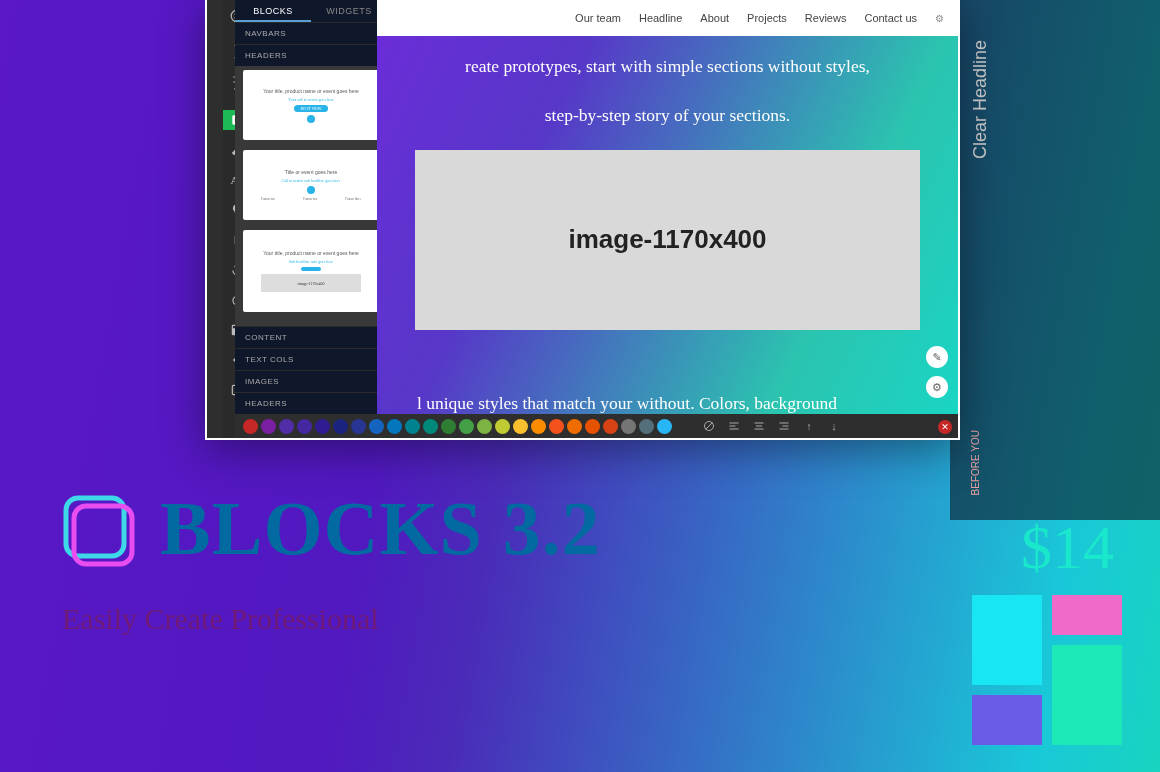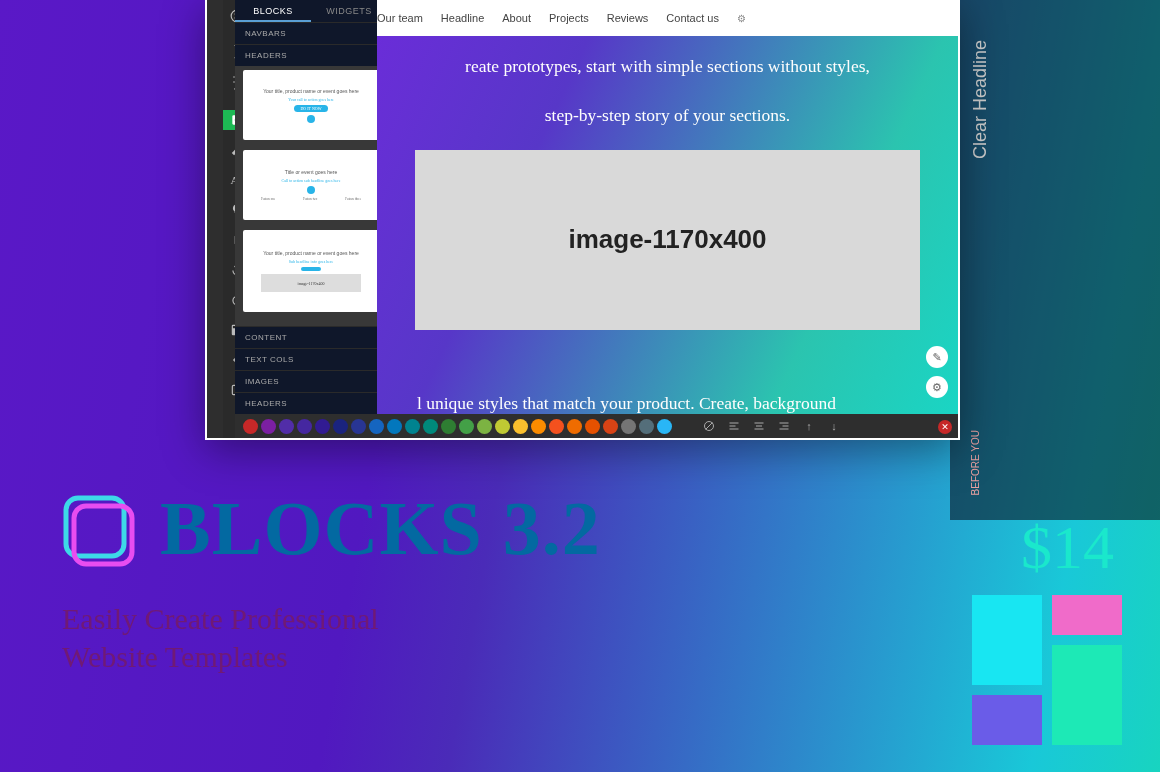--- a/index.html
+++ b/index.html
@@ -25,21 +25,21 @@
   .thumb .t1 { font-size:5px; color:#555; font-family:Arial,sans-serif;}
   .thumb .t2 { font-size:4px; color:#28b4e8;}
   .thumb .btn-mini { background:#28b4e8; color:#fff; font-size:4px; padding:1px 6px; border-radius:6px;}
   .thumb .circ { width:8px; height:8px; background:#28b4e8; border-radius:50%;}
   .thumb .bar { background:#ddd; height:18px; width:80%; display:flex; align-items:center; justify-content:center; font-size:4px; color:#333;}
   .thumb .cols { display:flex; gap:4px; width:100%; justify-content:space-around;}
   .thumb .col { font-size:3px; color:#666; text-align:center;}
   .scrollbar { position:absolute; right:2px; top:10px; width:4px; height:100px; background:#666; border-radius:2px;}
   .close-x { position:absolute; left:170px; top:6px; width:14px; height:14px; background:#000; border-radius:50%; color:#fff; display:flex; align-items:center; justify-content:center; font-size:9px; font-family:Arial;}
   .canvas { position:absolute; left:170px; top:0; right:0; height:416px; overflow:hidden;}
-  .canvas-top { height:36px; background:#fff; display:flex; align-items:center; padding-right:14px; gap:18px;}
+  .canvas-top { height:36px; background:#fff; display:flex; align-items:center; justify-content:flex-end; padding-right:14px; gap:18px;}
   .nav-link { font-size:11px; color:#444; font-family:Arial,sans-serif;}
   .nav-gear { font-size:10px; color:#888;}
   .canvas-hero { height:calc(100% - 36px); background:linear-gradient(115deg,#6a2dd8 0%, #5737c8 28%, #2bc4af 75%, #1ad5c4 100%); padding:18px 38px 0; position:relative; text-align:center;}
   .hero-text { color:#fefefd; font-size:17.5px; line-height:1.4; max-width:520px; margin:0 auto;}
   .hero-img { background:#d9d9d9; height:180px; margin-top:22px; display:flex; align-items:center; justify-content:center; font-family:Arial,sans-serif; font-size:26px; font-weight:600; color:#222;}
   .floating-btn { position:absolute; right:10px; width:22px; height:22px; background:#fff; border-radius:50%; display:flex; align-items:center; justify-content:center; font-size:11px; color:#666;}
   .canvas-foot { position:absolute; left:170px; bottom:24px; right:0; }
   .foot-text { color:#fefefd; font-size:17.5px; padding-left:40px;}
   .color-row { position:absolute; left:28px; bottom:0; right:0; height:24px; background:#2e2e2e; display:flex; align-items:center; padding:0 8px; gap:3px;}
   .swatch { width:15px; height:15px; border-radius:50%; flex-shrink:0;}
@@ -179,21 +179,21 @@
         <span>reate prototypes, start with simple sections without styles,</span><br>
         <br>
         <span>step-by-step story of your sections.</span>
       </div>
       <div class="hero-img">image-1170x400</div>
       <div class="floating-btn" style="bottom:48px;">✎</div>
       <div class="floating-btn" style="bottom:18px;">⚙</div>
     </div>
   </div>
   <div class="canvas-foot">
-    <div class="foot-text">l unique styles that match your product. Create, background</div>
+    <div class="foot-text">l unique styles that match your without. Colors, background</div>
   </div>
 
   <div class="color-row">
     <div class="swatch" style="background:#c62828"></div>
     <div class="swatch" style="background:#7b1fa2"></div>
     <div class="swatch" style="background:#512da8"></div>
     <div class="swatch" style="background:#4527a0"></div>
     <div class="swatch" style="background:#311b92"></div>
     <div class="swatch" style="background:#1a237e"></div>
     <div class="swatch" style="background:#283593"></div>
@@ -244,21 +244,20 @@
 
 <div class="logo-icon">
   <svg viewBox="0 0 82 82">
     <rect x="8" y="8" width="58" height="58" rx="12" fill="none" stroke="#3dd9e8" stroke-width="5"></rect>
     <rect x="16" y="16" width="58" height="58" rx="12" fill="none" stroke="#e84df0" stroke-width="5"></rect>
   </svg>
 </div>
 <div class="title">BLOCKS 3.2</div>
 <div class="subtitle">
   <span>Easily Create Professional</span><br>
-  <span>Website Templates</span>
 </div>
 <div class="price">$14</div>
 
 <div class="tiles">
   <div class="tile" style="left:0;top:0;width:70px;height:90px;background:#18e6f2;"></div>
   <div class="tile" style="left:80px;top:0;width:70px;height:40px;background:#f06bc9;"></div>
   <div class="tile" style="left:0;top:100px;width:70px;height:50px;background:#6a5ce8;"></div>
   <div class="tile" style="left:80px;top:50px;width:70px;height:100px;background:#1de9b6;"></div>
 </div>
 

